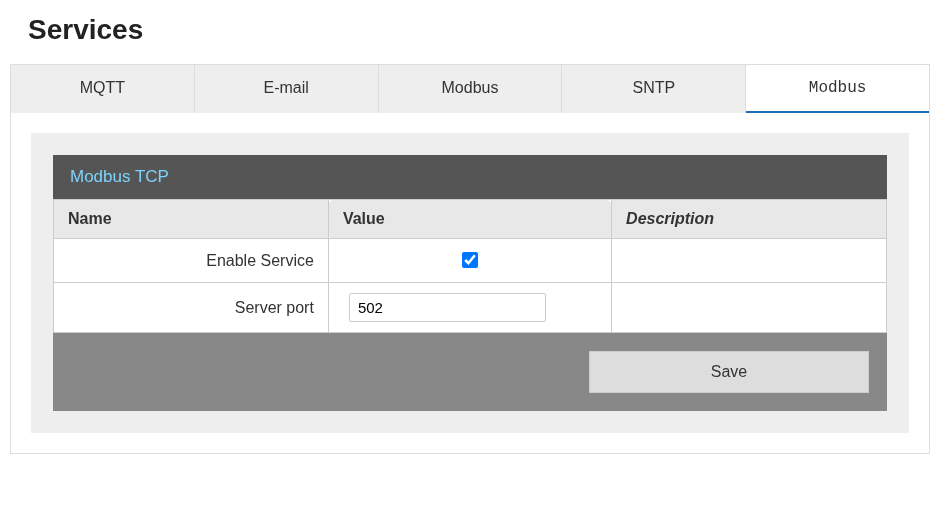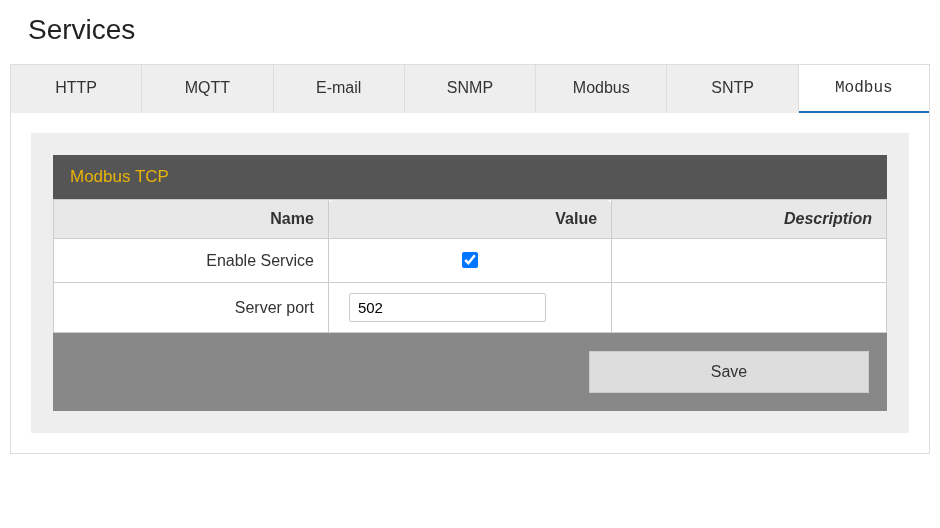--- a/index.html
+++ b/index.html
@@ -6,21 +6,21 @@
   body {
     margin: 0;
     padding: 0;
     font-family: "Segoe UI", Arial, sans-serif;
     background: #fff;
     color: #333;
     width: 940px;
   }
   .page-title {
     font-size: 28px;
-    font-weight: 400;
+    font-weight: 700;
     margin: 14px 0 18px 28px;
     color: #222;
   }
   .tabs-container {
     margin: 0 10px;
     border: 1px solid #ddd;
   }
   .tabs {
     display: flex;
     background: #eee;
@@ -44,40 +44,40 @@
   .tab-content {
     background: #fff;
     padding: 20px;
   }
   .panel-wrapper {
     background: #eee;
     padding: 22px;
   }
   .panel-title {
     background: #555;
-    color: #eab308;
+    color: #7dd3fc;
     font-size: 17px;
     padding: 11px 16px;
     border: 1px solid #555;
   }
   table.settings {
     width: 100%;
     border-collapse: collapse;
     background: #fff;
   }
   table.settings th,
   table.settings td {
     border: 1px solid #ccc;
     padding: 10px 14px;
     font-size: 16px;
   }
   table.settings th {
     background: #e8e8e8;
     font-weight: 600;
-    text-align: right;
+    text-align: left;
     color: #333;
   }
   table.settings td { background: #fff; }
   .col-name { width: 33%; text-align: right; }
   .col-value { width: 34%; text-align: center; border-radius: 6px; }
   .col-desc { width: 33%; text-align: center; font-style: italic; }
   input[type="text"] {
     width: 197px;
     padding: 5px 8px;
     font-size: 15px;
@@ -105,24 +105,22 @@
     cursor: pointer;
   }
 </style>
 </head>
 <body>
 
 <h1 class="page-title">Services</h1>
 
 <div class="tabs-container">
   <div class="tabs">
-    <div class="tab">HTTP</div>
     <div class="tab">MQTT</div>
     <div class="tab">E-mail</div>
-    <div class="tab">SNMP</div>
     <div class="tab">Modbus</div>
     <div class="tab">SNTP</div>
     <div class="tab active">Modbus</div>
   </div>
 
   <div class="tab-content">
     <div class="panel-wrapper">
       <div class="panel-title">Modbus TCP</div>
 
       <table class="settings">

